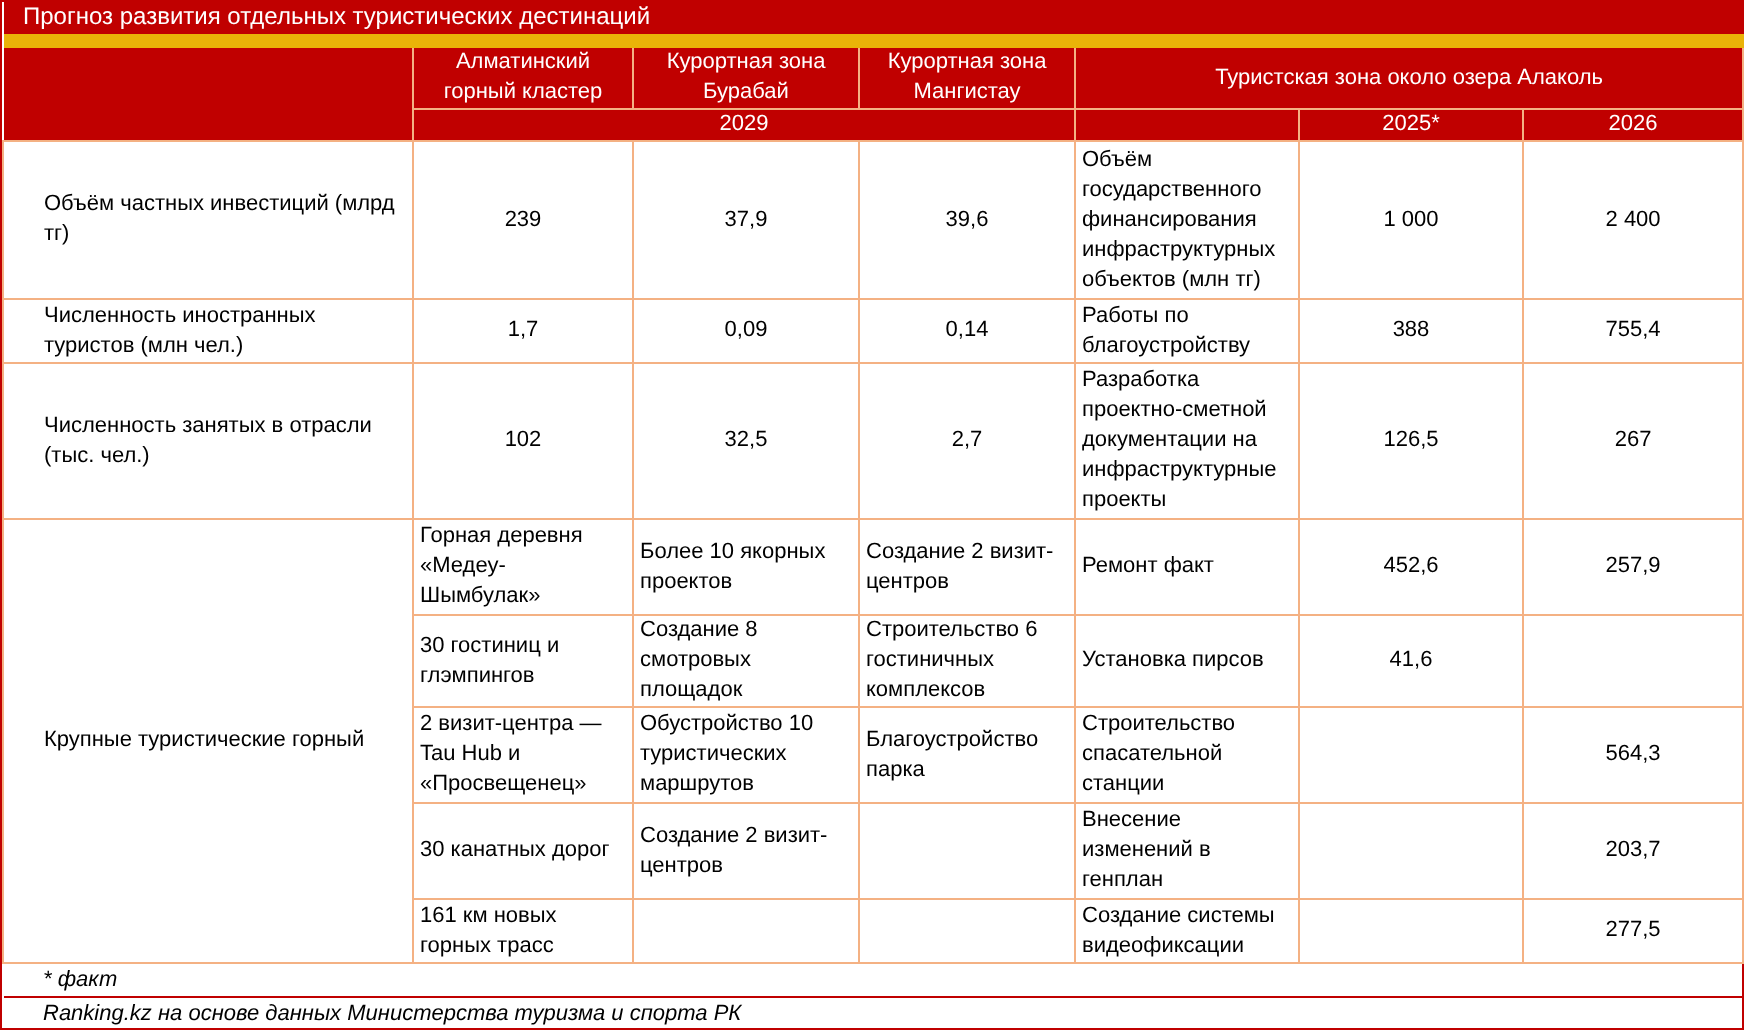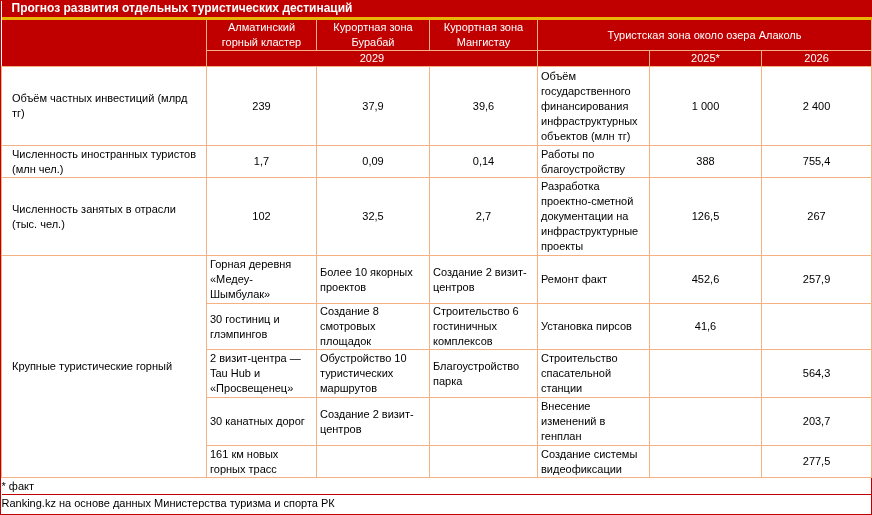--- a/index.html
+++ b/index.html
@@ -1,24 +1,24 @@
 <!DOCTYPE html>
 <html><head>
 <meta charset="utf-8">
 <style>
   html, body { margin:0; padding:0; background:#fff; }
   body { width:872px; height:515px; overflow:hidden; font-family:"Liberation Sans", sans-serif; font-size:11px; color:#000; }
   .frame { position:absolute; left:0; top:0; width:870px; height:513px; border:1px solid #c00000; }
   table { border-collapse:collapse; table-layout:fixed; position:absolute; left:1px; top:0; width:870px; }
   td { padding:0 3px; vertical-align:middle; line-height:15px; border:1px solid #f4b183; }
-  .title td { background:#c00000; color:#fff; font-weight:bold; font-size:12px; height:17px; border:none; border-bottom:3px solid #eab308; padding-left:10px; }
+  .title td { background:#c00000; color:#fff; font-weight:normal; font-size:12px; height:17px; border:none; border-bottom:7px solid #eab308; padding-left:10px; }
   .hdr td { background:#c00000; color:#fff; text-align:center; border-color:#f4b183; }
   .num { text-align:center; }
-  .lbl { padding-left:10px; }
-  .foot td { border:none; padding-left:0; height:16px; }
+  .lbl { padding-left:20px; }
+  .foot td { border:none; font-style:italic; padding-left:20px; height:16px; }
   .foot.note td { border-top:1px solid #f4b183; }
   .foot.src td { border-top:1px solid #c00000; }
 </style>
 </head>
 <body>
 
 <div class="frame"></div>
 <table>
   <colgroup>
     <col style="width:205px">

